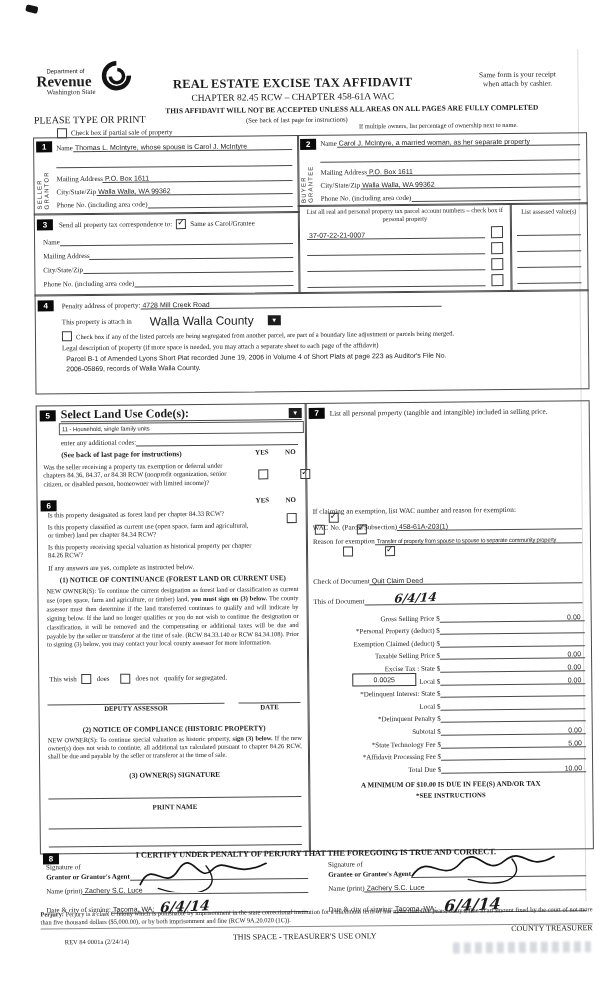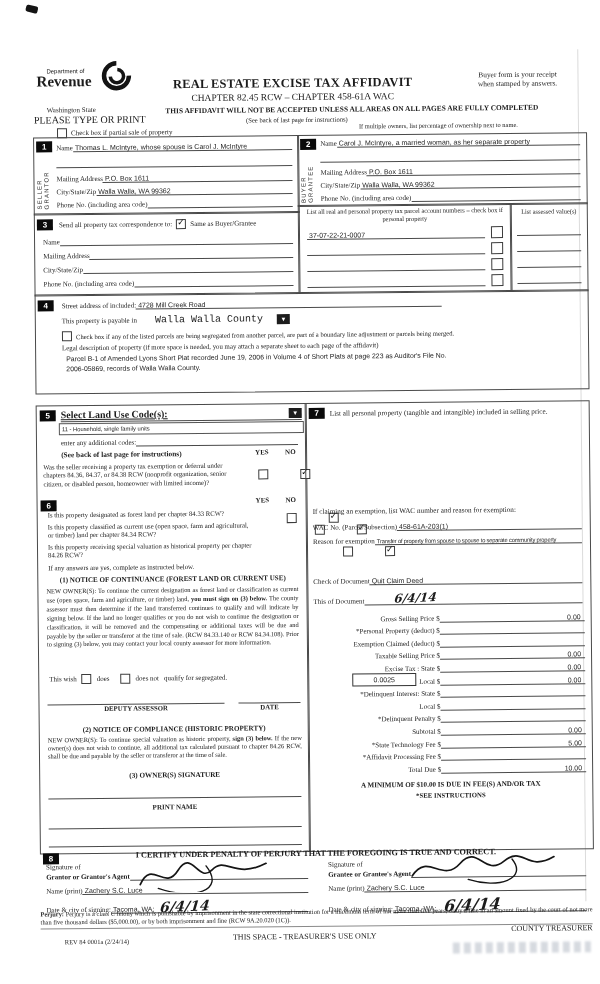--- a/index.html
+++ b/index.html
@@ -46,33 +46,33 @@
 <body>
 
 <div class="tilt">
 
   <div class="blob"></div>
   <div class="vline"></div>
 
   <div class="abs" style="left:40px;top:66px;width:110px;">
     <div class="lab2 sans" style="font-size:6px;margin-left:10px;">Department of</div>
     <div class="b serif" style="font-size:15px;line-height:14px;">Revenue</div>
-    <div class="lab2" style="font-size:7px;margin-left:10px;margin-top:18px;">Washington State</div>
+    <div class="lab2" style="font-size:7px;margin-left:10px;">Washington State</div>
   </div>
   <svg class="abs" style="left:104px;top:58px;" width="32" height="32" viewBox="0 0 36 36">
     <path d="M18 4 a14 14 0 1 0 14 14" fill="none" stroke="#141414" stroke-width="5"></path>
     <path d="M19 11 a7.5 7.5 0 1 1 -8 8" fill="none" stroke="#141414" stroke-width="4"></path>
   </svg>
 
   <div class="abs ctr b" style="left:148px;top:76px;width:296px;font-size:12.5px;letter-spacing:.2px;">REAL ESTATE EXCISE TAX AFFIDAVIT</div>
   <div class="abs ctr" style="left:148px;top:92px;width:296px;font-size:9.5px;">CHAPTER 82.45 RCW – CHAPTER 458-61A WAC</div>
 
   <div class="abs ctr" style="left:458px;top:72px;width:126px;font-size:7.4px;line-height:9px;">
-    <span>Buyer form is your receipt</span><br>
-    <span>when stamped by answers.</span>
+    <span>Same form is your receipt</span><br>
+    <span>when attach by cashier.</span>
   </div>
 
   <div class="abs" style="left:37px;top:112px;font-size:10px;">PLEASE TYPE OR PRINT</div>
   <div class="abs ctr b" style="left:118px;top:105px;width:474px;font-size:7.4px;">THIS AFFIDAVIT WILL NOT BE ACCEPTED UNLESS ALL AREAS ON ALL PAGES ARE FULLY COMPLETED</div>
   <div class="abs ctr" style="left:200px;top:116px;width:200px;font-size:6.6px;">(See back of last page for instructions)</div>
   <div class="abs" style="left:362px;top:123px;width:228px;font-size:6.4px;">If multiple owners, list percentage of ownership next to name.</div>
 
   <div class="abs" style="left:60px;top:126px;display:flex;align-items:center;gap:4px;">
     <span class="cb"></span>
     <span class="lab">Check box if partial sale of property</span>
@@ -144,21 +144,21 @@
     </div>
   </div>
 
   <div class="box" style="left:36px;top:211px;width:264px;height:81px;">
     <div class="numbox" style="left:2px;top:5px;">3</div>
     <div class="frow" style="left:24px;right:6px;top:6px;align-items:center;gap:4px;">
       <span class="lab">Send all property tax correspondence to:</span>
       <span class="cb">
           <span class="mk">✓</span>
         </span>
-      <span class="lab">Same as Buyer/Grantee</span>
+      <span class="lab">Same as Carol/Grantee</span>
     </div>
     <div class="frow" style="left:8px;right:6px;top:22px;">
       <span class="lab">Name</span>
         <span class="fill"></span>
     </div>
     <div class="frow" style="left:8px;right:6px;top:36px;">
       <span class="lab">Mailing Address</span>
         <span class="fill"></span>
     </div>
     <div class="frow" style="left:8px;right:6px;top:50px;">
@@ -211,43 +211,43 @@
         <span class="fill"></span>
       </div>
     <div class="frow" style="left:6px;right:6px;top:70px;">
         <span class="fill"></span>
       </div>
   </div>
 
   <div class="box" style="left:36px;top:292px;width:552px;height:98px;">
     <div class="numbox" style="left:2px;top:5px;">4</div>
     <div class="frow" style="left:26px;width:380px;top:5px;">
-      <span class="lab">Street address of included:</span>
+      <span class="lab">Penalty address of property:</span>
       <span class="fill">
           <span class="val">4728 Mill Creek Road</span>
         </span>
     </div>
     <div class="frow" style="left:26px;top:20px;align-items:center;">
-      <span class="lab">This property is payable in</span>
-      <span class="val" style="margin-left:18px;font-size:10px;font-family:Liberation Mono, monospace;">Walla Walla County</span>
+      <span class="lab">This property is attach in</span>
+      <span class="val" style="margin-left:18px;font-size:12px;">Walla Walla County</span>
       <span class="dd" style="margin-left:14px;">▼</span>
     </div>
     <div class="frow" style="left:26px;right:10px;top:36px;align-items:center;gap:4px;">
       <span class="cb"></span>
       <span class="lab2">Check box if any of the listed parcels are being segregated from another parcel, are part of a boundary line adjustment or parcels being merged.</span>
     </div>
     <div class="abs" style="left:26px;top:49px;font-size:6.8px;">Legal description of property (if more space is needed, you may attach a separate sheet to each page of the affidavit)</div>
     <div class="abs sans" style="left:30px;top:60px;font-size:6.9px;">Parcel B-1 of Amended Lyons Short Plat recorded June 19, 2006 in Volume 4 of Short Plats at page 223 as Auditor's File No.</div>
     <div class="abs sans" style="left:30px;top:70px;font-size:6.9px;">2006-05869, records of Walla Walla County.</div>
   </div>
 
   <div class="box" style="left:36px;top:403px;width:269px;height:447px;">
     <div class="numbox" style="left:3px;top:4px;">5</div>
     <div class="frow" style="left:24px;right:4px;top:2px;border-bottom:1px solid #4a4a4a;height:13px;align-items:center;">
-      <span class="b" style="font-size:10px;text-decoration:underline;">Select Land Use Code(s):</span>
+      <span class="b" style="font-size:12px;">Select Land Use Code(s):</span>
       <span style="flex:1;"></span>
       <span class="dd">▼</span>
     </div>
     <div class="abs sans" style="left:22px;top:17px;width:241px;height:10px;border:1px solid #555;font-size:5.8px;line-height:10px;padding-left:2px;">11 - Household, single family units</div>
     <div class="frow" style="left:24px;right:8px;top:31px;">
       <span class="lab">enter any additional codes:</span>
       <span class="fill"></span>
     </div>
     <div class="abs b" style="left:24px;top:44px;font-size:7.4px;">(See back of last page for instructions)</div>
     <div class="abs b" style="left:218px;top:44px;font-size:7px;">YES</div>

